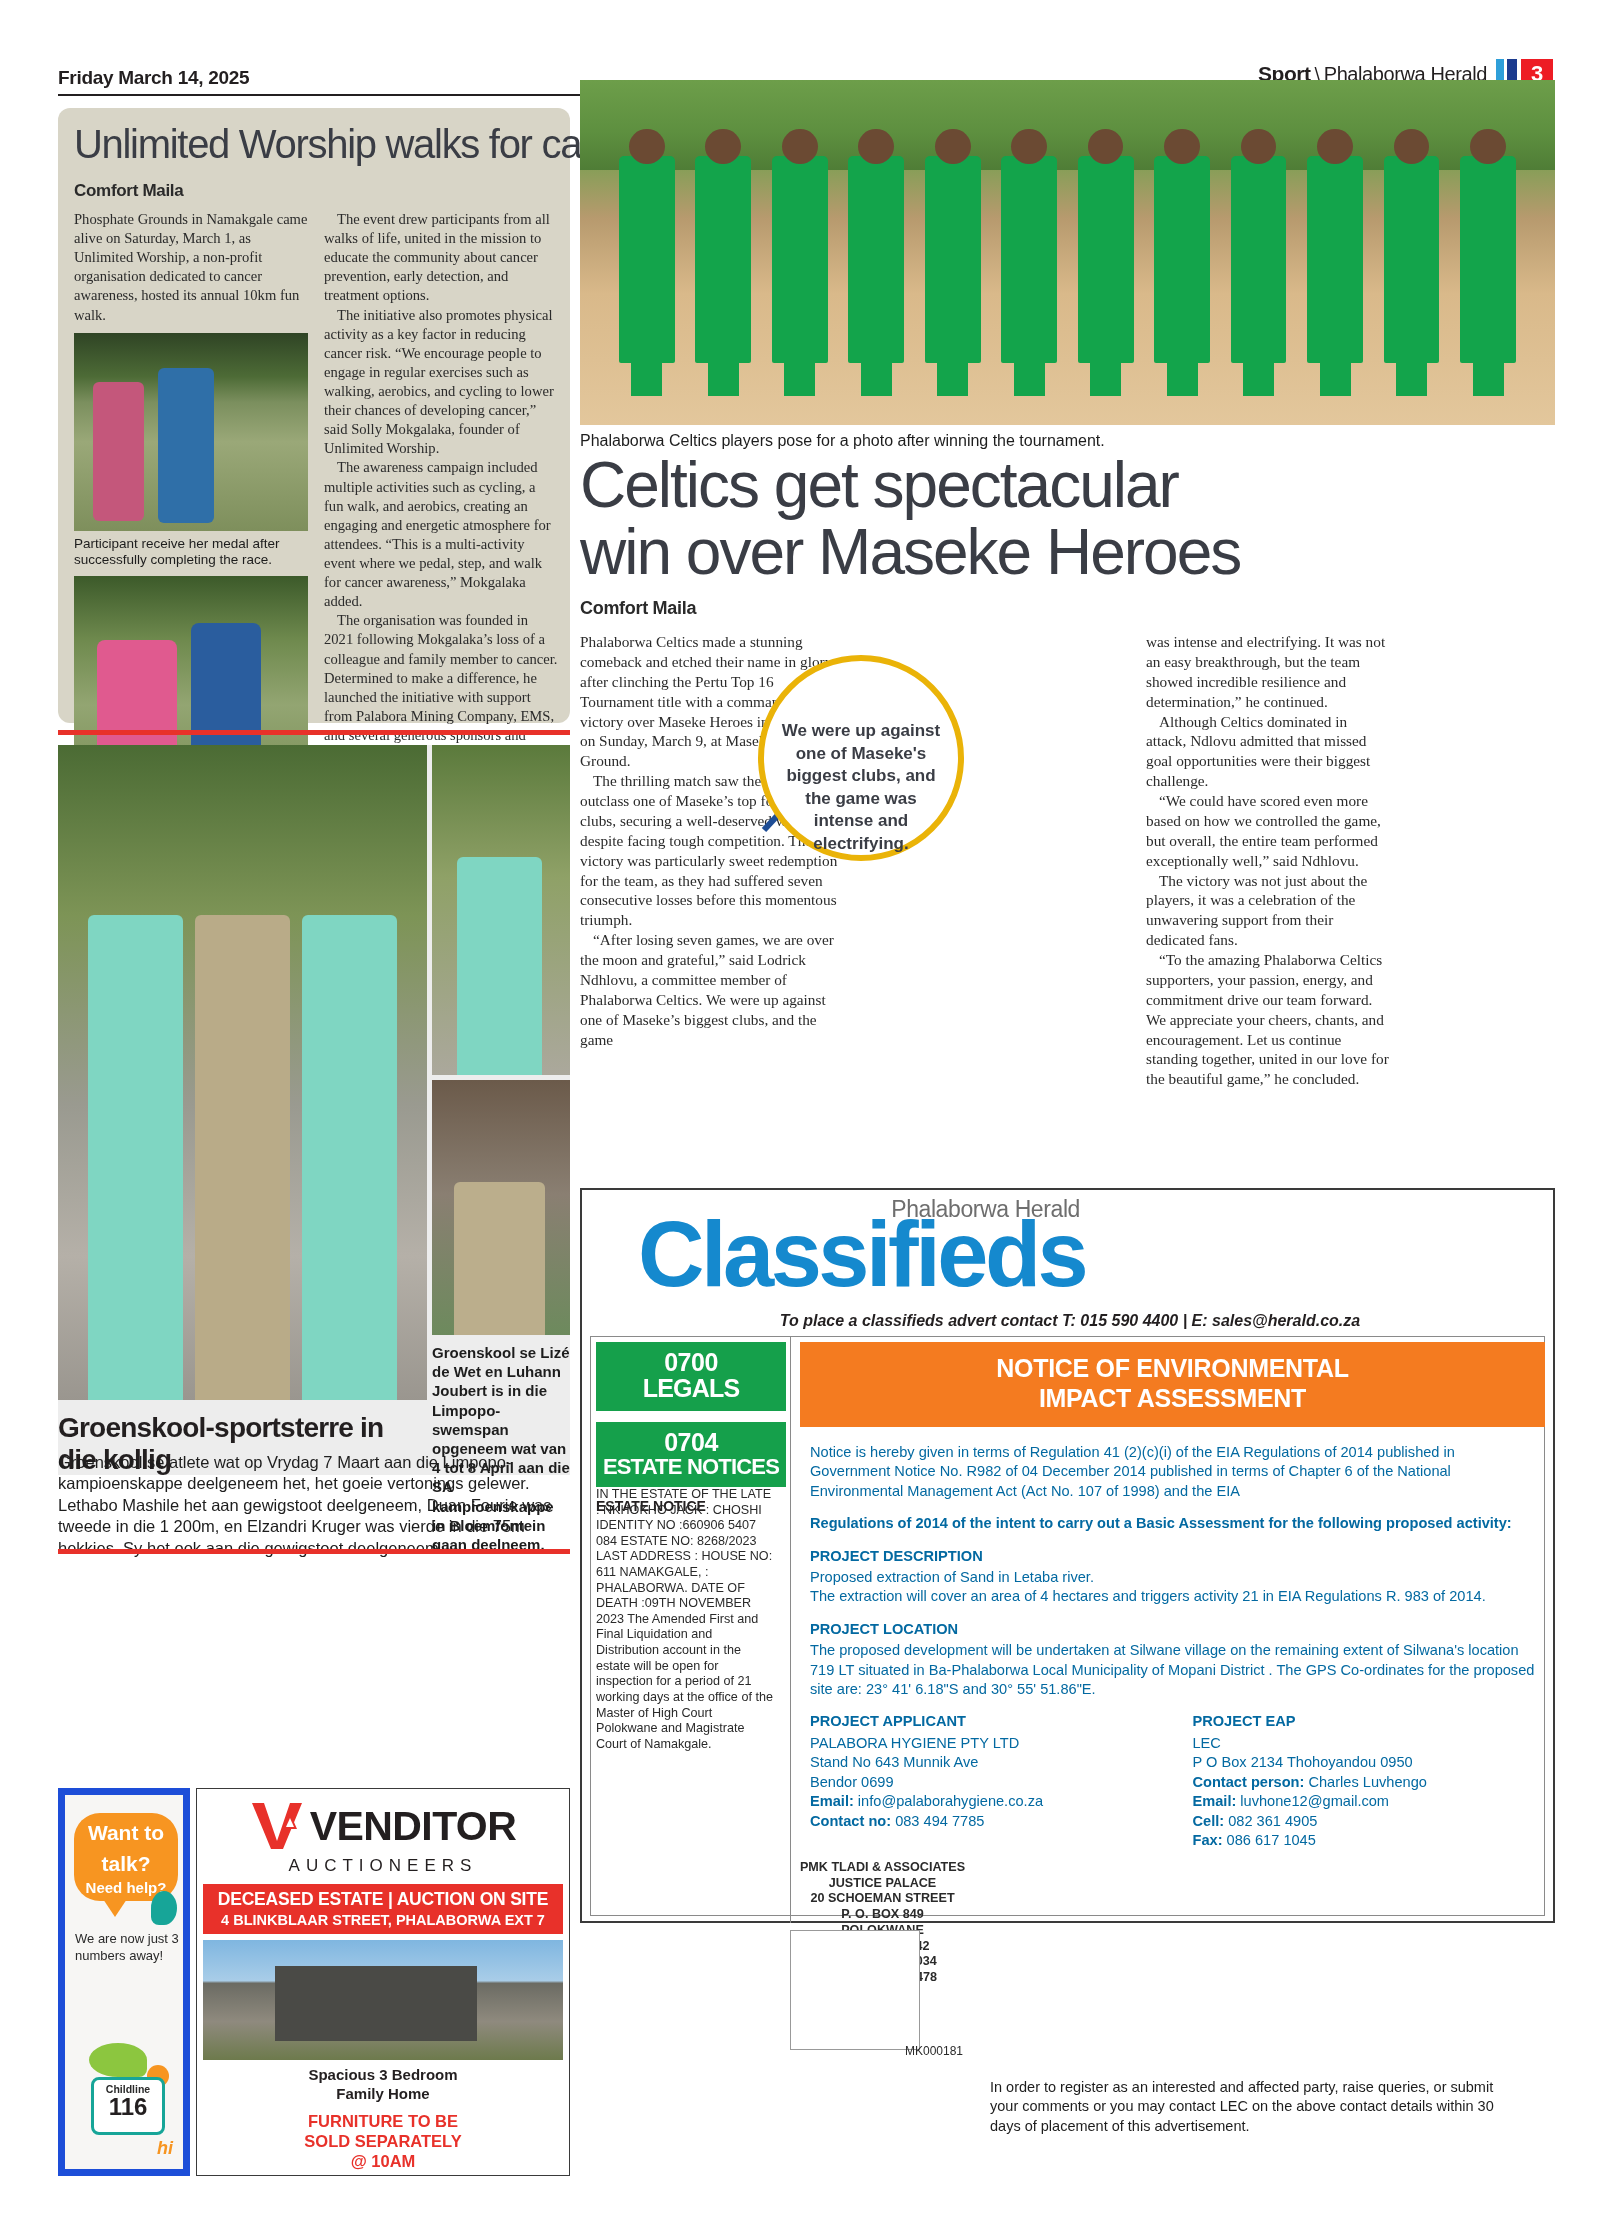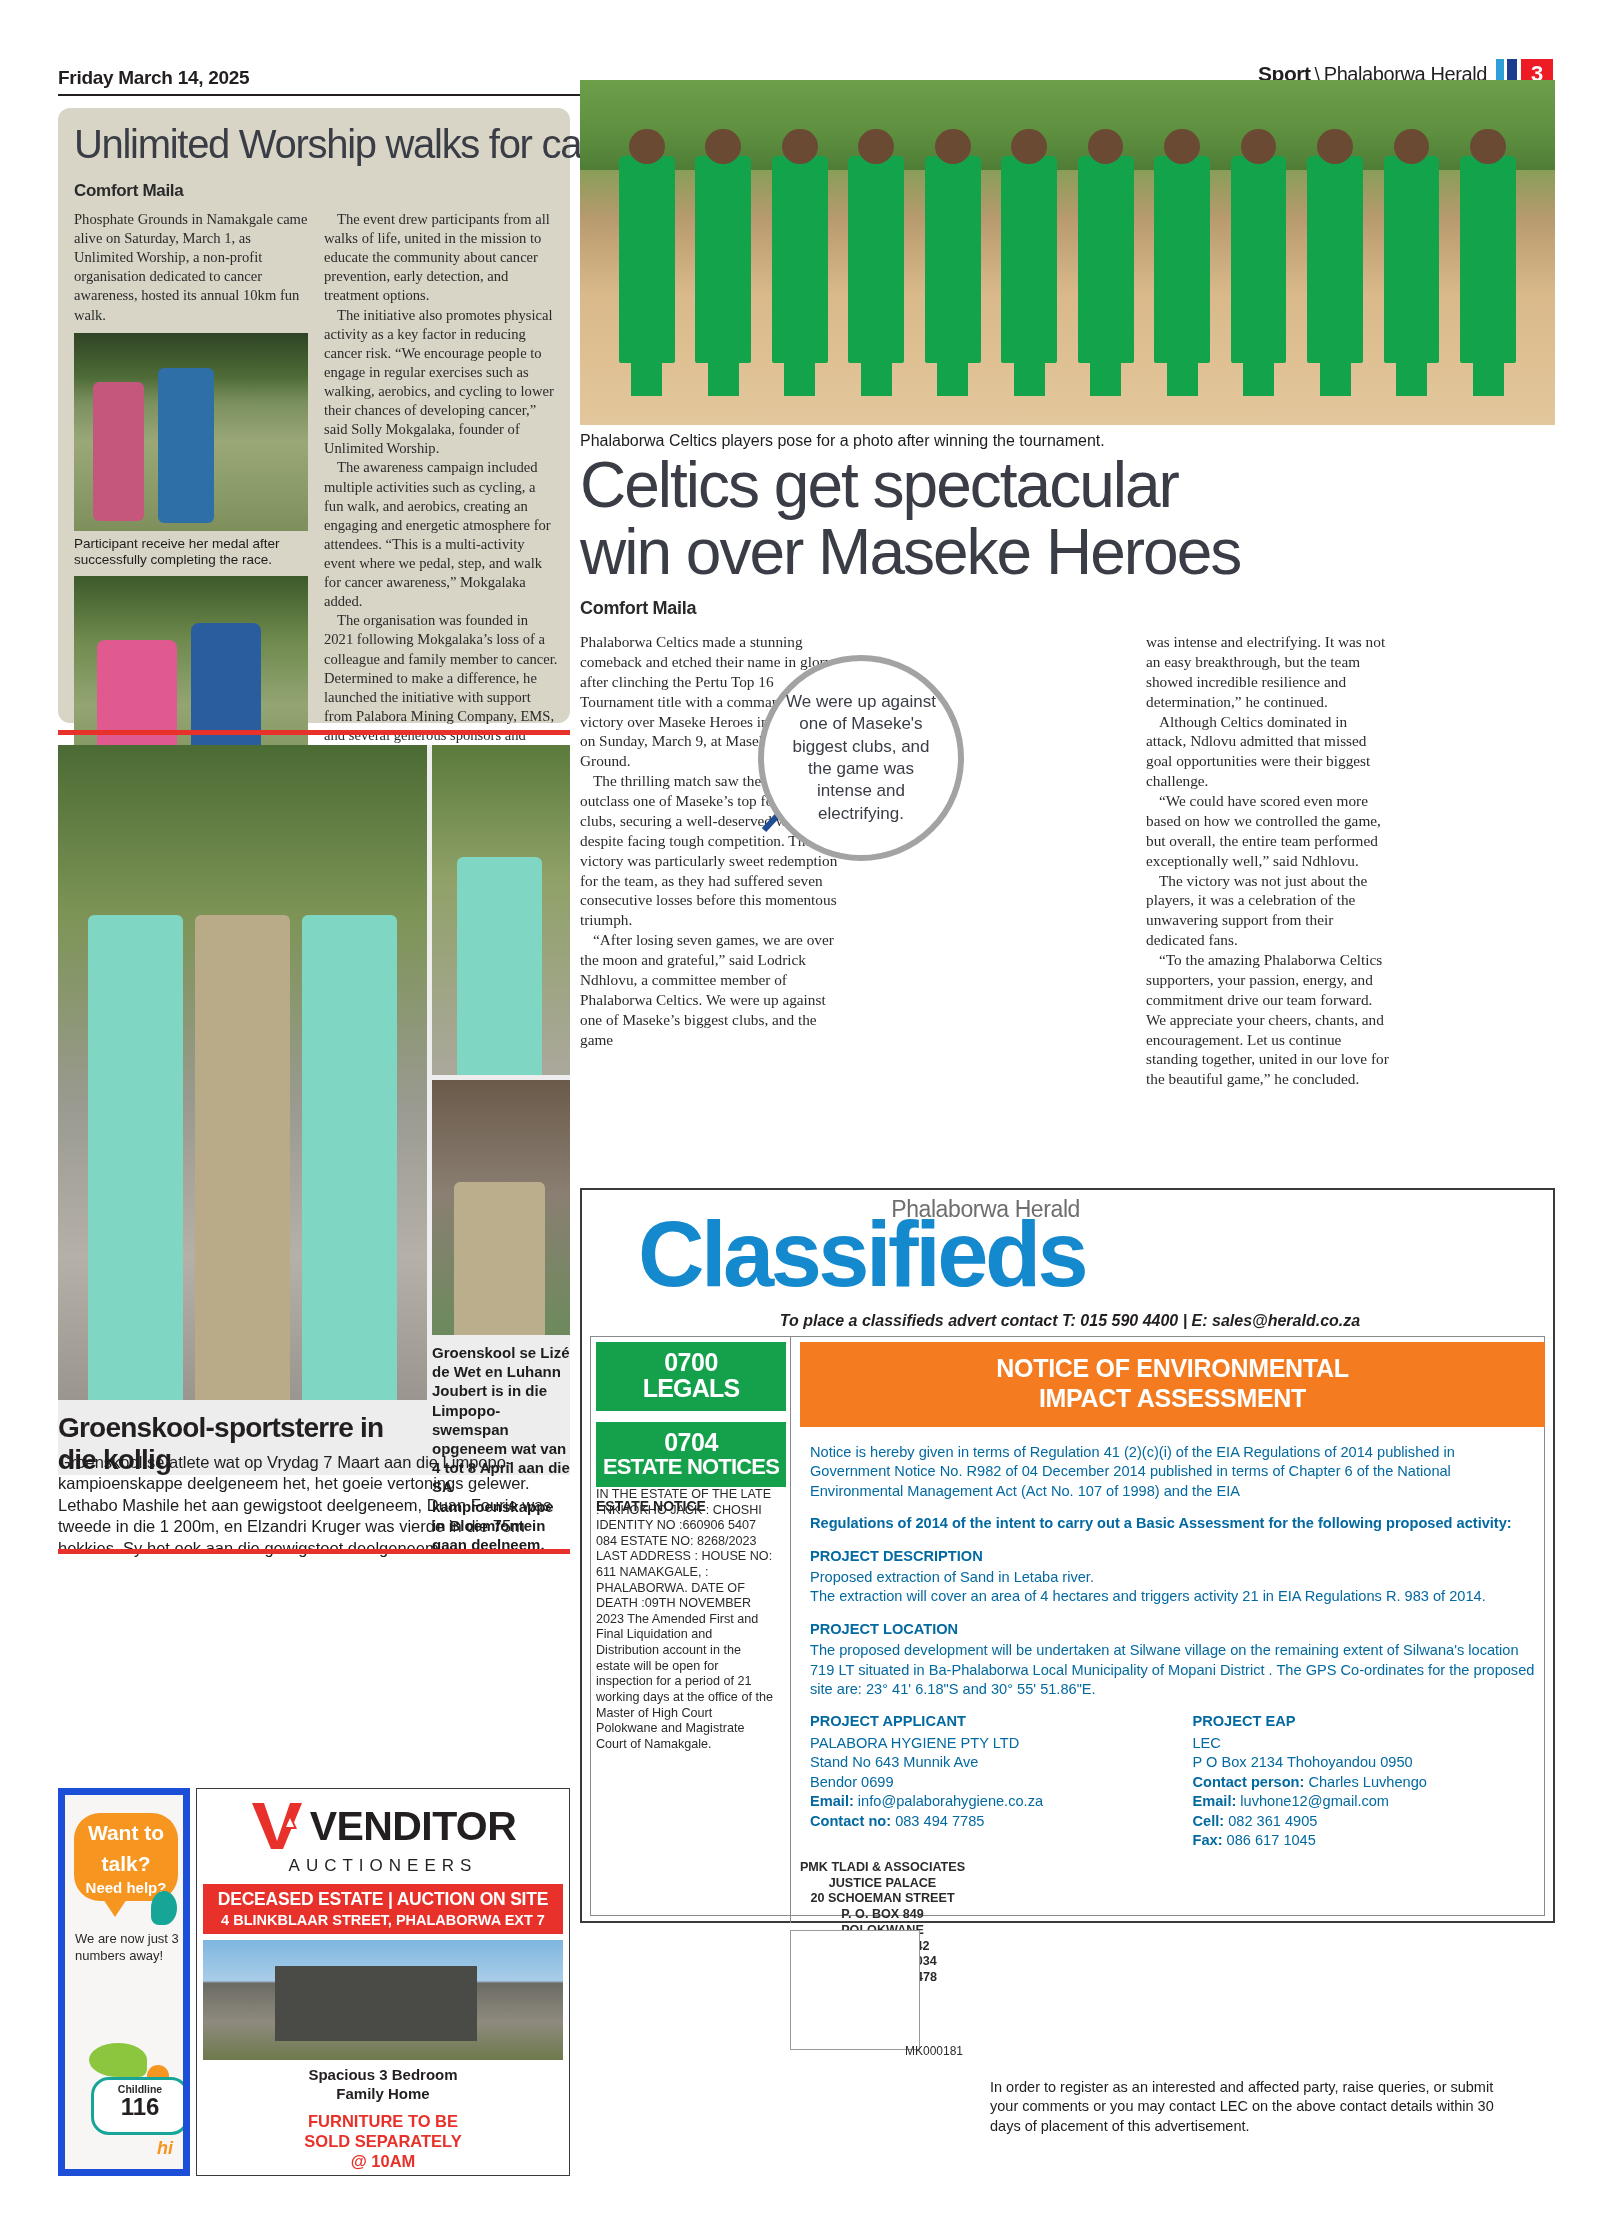--- a/index.html
+++ b/index.html
@@ -91,23 +91,23 @@
 
   .celt-cols { position: absolute; left: 580px; top: 632px; width: 975px; display:flex; gap: 25px; }
   .celt-col { width: 258px; }
   .celt-col.c2 { width: 258px; }
   .celt-col.c3 { width: 245px; }
   .celt-col .bodytext { font-size: 15.3px; line-height: 1.3; }
 
   
   .pullquote {
     position: absolute; left: 758px; top: 655px; width: 206px; height: 206px;
-    border: 6px solid #a3a3a3; border-radius: 50%;
-    display: flex; align-items: center; justify-content: center; text-align: center;
-    background: #ffffff; z-index: 5;
+    border: 6px solid #eab308; border-radius: 50%;
+    display: flex; align-items: flex-end; justify-content: center; text-align: center;
+    background: #ffffff; z-index: 5; font-weight: bold;
   }
   .pullquote span { font-size: 17px; line-height: 1.32; color: #3a3d45; padding: 0 16px; display:block; }
   .pq-tail { position:absolute; left:760px; top:800px; width:34px; height:34px; z-index:4;}
 
   
   .grn-rule { position: absolute; left: 58px; top: 730px; width: 512px; height: 5px; background: #e8312a; }
   .grn-box { position: absolute; left: 58px; top: 745px; width: 512px; height: 730px; background: #ededed; }
   .grn-photo-main {
     position: absolute; left: 58px; top: 745px; width: 369px; height: 655px;
     background: linear-gradient(180deg,#4b6b34 0%,#7d9456 26%,#9a9a90 55%,#b5b0a8 78%,#9a968f 100%);
@@ -191,22 +191,22 @@
   }
   .cl-b1 { font-size: 21px; font-weight: 700; line-height:1.05; margin-top:9px; display:block;}
   .cl-b2 { font-size: 15px; font-weight: 700; display:block; margin-top:4px;}
   .cl-tail { position:absolute; left: 38px; top: 104px; width:0;height:0;
     border-left: 12px solid transparent; border-right: 12px solid transparent; border-top: 18px solid #f79521;}
   .cl-note { position:absolute; left: 10px; top: 136px; width: 112px; font-size: 13px; line-height:1.3; color:#2a2a2a;}
   .cl-teal { position:absolute; right:6px; top:96px; width:26px;height:34px;background:#17a598;border-radius:50% 50% 50% 8px;}
   .cl-green { position:absolute; left:24px; bottom:92px; width:58px;height:34px;background:#8cc63f;border-radius:50% 50% 8px 50%;}
   .cl-orange { position:absolute; right:14px; bottom:82px; width:22px;height:22px;background:#f79521;border-radius:50%;}
   .cl-badge {
-    position:absolute; left: 26px; bottom: 34px; width: 98px; height: 58px;
-    border: 3px solid #17a598; border-radius: 18px; text-align:center; background:#fff;
+    position:absolute; left: 26px; bottom: 34px; width: 74px; height: 58px;
+    border: 3px solid #17a598; border-radius: 8px; text-align:center; background:#fff;
   }
   .cl-badge .t { font-size: 10.5px; font-weight:700; color:#2a2a2a; margin-top:3px; display:block;}
   .cl-badge .n { font-size: 24px; font-weight:800; color:#231f20; line-height:1; display:block;}
   .cl-hi { position:absolute; right:10px; bottom:10px; font-size:18px; font-weight:700; color:#f79521; font-style:italic;}
 
   .ad-venditor {
     position: absolute; left: 196px; top: 1788px; width: 374px; height: 388px;
     border: 1px solid #3a3a3a; background:#fff; overflow:hidden;
   }
   .vd-logo { display:flex; align-items:center; justify-content:center; margin-top: 9px; height: 56px;}

